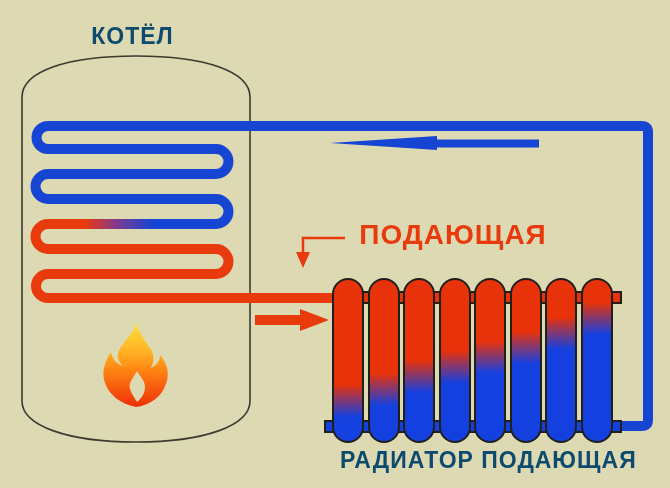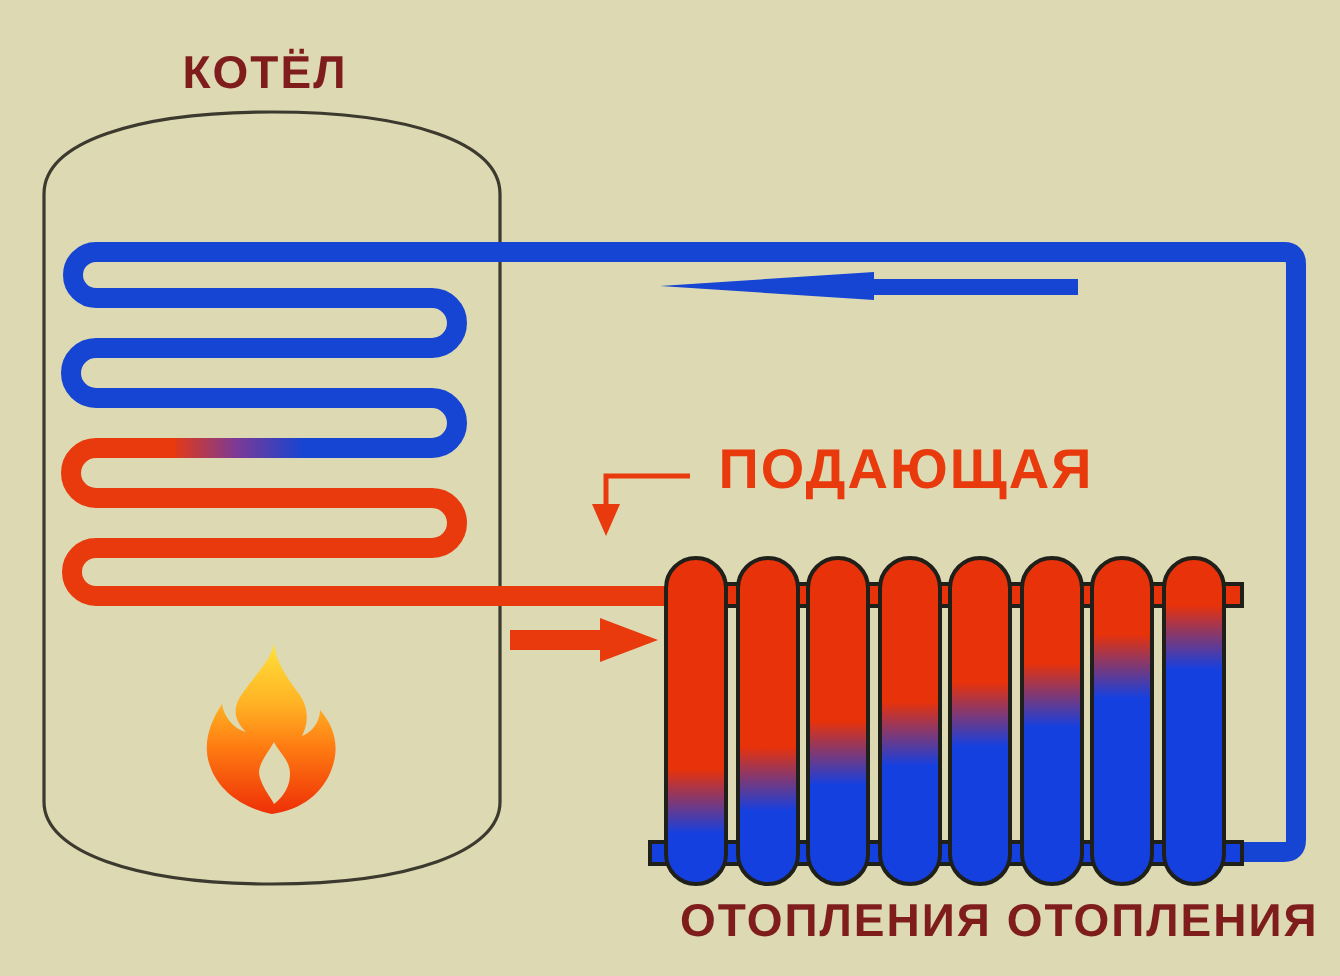--- a/index.html
+++ b/index.html
@@ -6,21 +6,21 @@
   #canvas{
     position:relative;width:670px;height:488px;overflow:hidden;
     background:var(--bg,#dddab3);
     font-family:"Liberation Sans",sans-serif;
   }
   svg{position:absolute;left:0;top:0;}
   .label{
     position:absolute;font-weight:bold;line-height:1;text-align:center;
     white-space:nowrap;letter-spacing:1px;
   }
-  .label-black{color:#7f1d1d;font-size:23px;}
+  .label-black{color:#0c4a6e;font-size:23px;}
   .label-blue{color:var(--label-blue,#1d5acb);font-size:28px;}
   .label-red{color:var(--red,#e93a0e);font-size:28px;}
   #radiator{position:absolute;left:332px;top:278px;width:281px;height:165px;}
   .rad-section{
     position:absolute;top:0;width:32px;height:165px;box-sizing:border-box;
     border:2px solid #20201a;border-radius:16px;z-index:2;
   }
   .rad-nub{
     position:absolute;width:12px;height:13px;box-sizing:border-box;
     border:2px solid #20201a;z-index:1;
@@ -99,14 +99,14 @@
       <div class="rad-section" style="left: 71.1429px; background: linear-gradient(rgb(232, 50, 10) 50%, rgb(21, 64, 224) 70%);"></div>
       <div class="rad-section" style="left: 106.714px; background: linear-gradient(rgb(232, 50, 10) 44%, rgb(21, 64, 224) 64%);"></div>
       <div class="rad-section" style="left: 142.286px; background: linear-gradient(rgb(232, 50, 10) 38%, rgb(21, 64, 224) 58%);"></div>
       <div class="rad-section" style="left: 177.857px; background: linear-gradient(rgb(232, 50, 10) 32%, rgb(21, 64, 224) 52%);"></div>
       <div class="rad-section" style="left: 213.429px; background: linear-gradient(rgb(232, 50, 10) 23%, rgb(21, 64, 224) 43%);"></div>
       <div class="rad-section" style="left: 249px; background: linear-gradient(rgb(232, 50, 10) 14%, rgb(21, 64, 224) 34%);"></div>
     </div>
 
   <div class="label label-black" style="left:60px;top:25px;width:145px;">КОТЁЛ</div>
   <div class="label label-red" style="left:353px;top:221px;width:200px;">ПОДАЮЩАЯ</div>
-  <div class="label label-black" style="left:340px;top:449px;width:280px;">ОТОПЛЕНИЯ ОТОПЛЕНИЯ</div>
+  <div class="label label-black" style="left:340px;top:449px;width:280px;">РАДИАТОР ПОДАЮЩАЯ</div>
 </div>
 
 </body></html>

